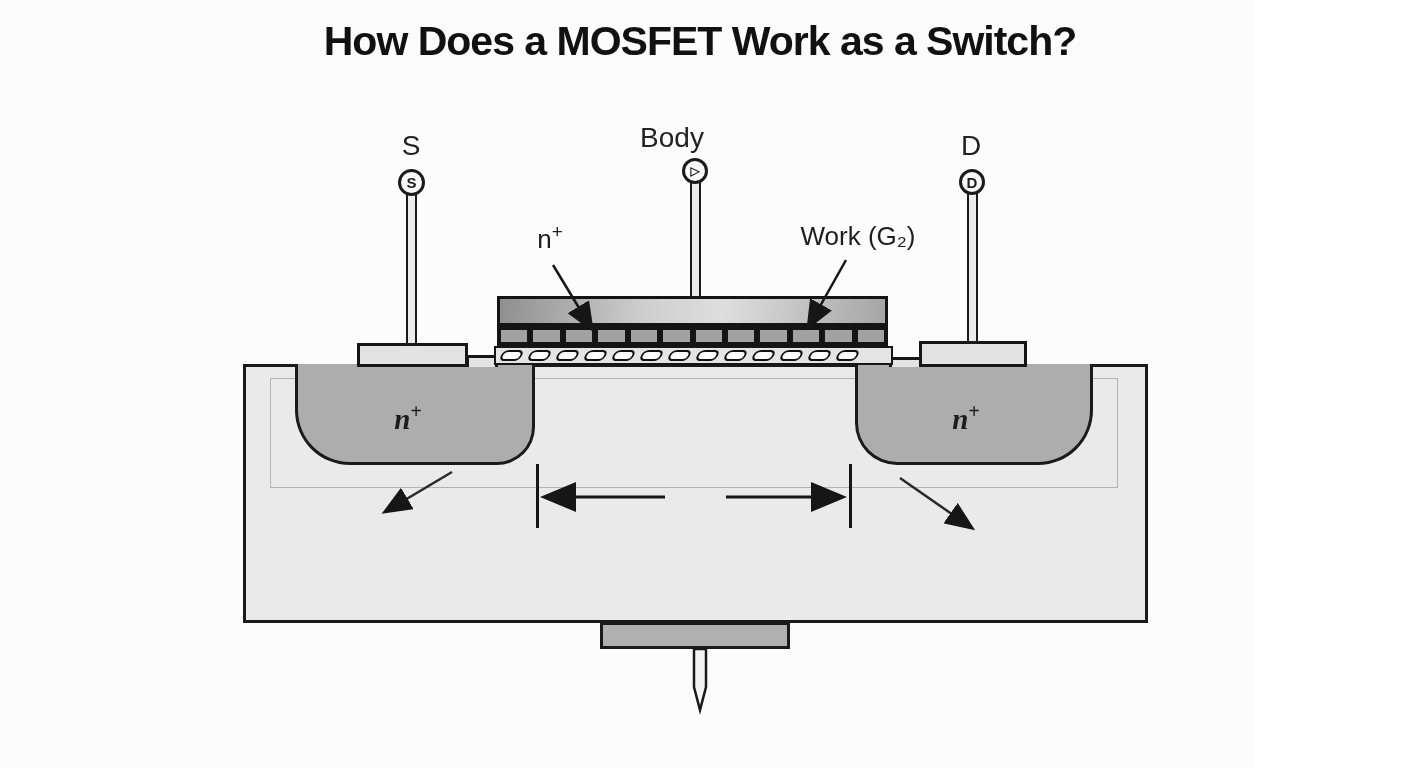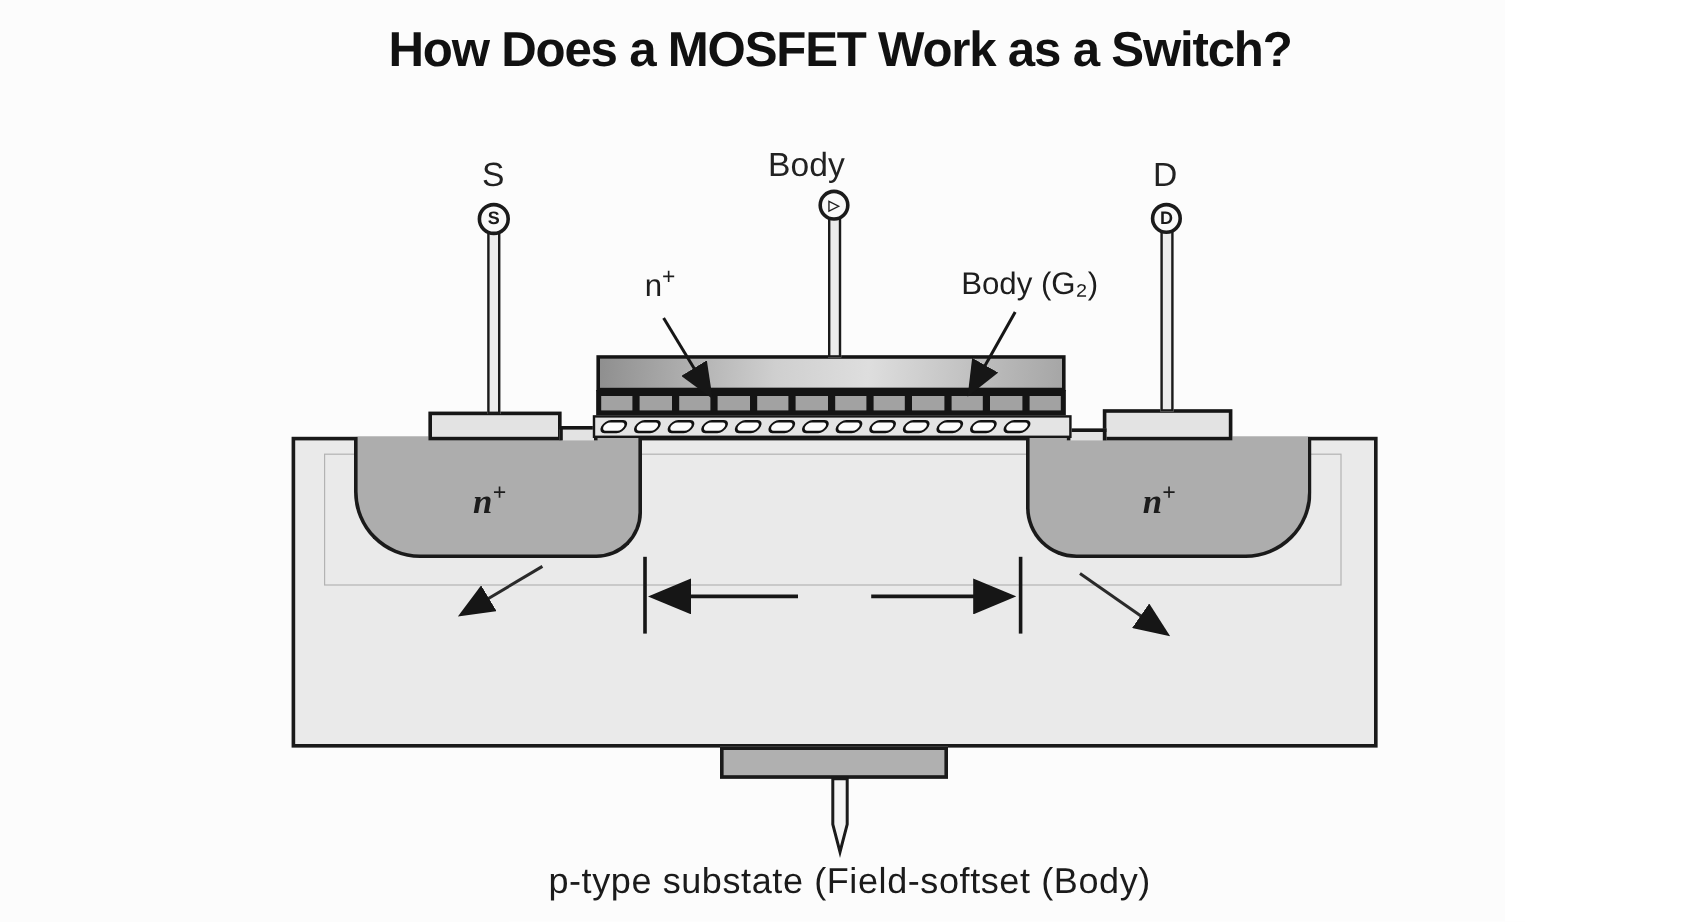--- a/index.html
+++ b/index.html
@@ -121,21 +121,21 @@
 
   <div class="abs stem" style="left:406px;top:193px;width:11px;height:152px;"></div>
   <div class="abs stem" style="left:690px;top:181px;width:11px;height:117px;"></div>
   <div class="abs stem" style="left:967px;top:192px;width:11px;height:151px;"></div>
 
   <div class="abs pin-circle" style="left:398px;top:169px;">S</div>
   <div class="abs pin-circle" style="left:682px;top:158px;width:26px;height:26px;font-size:12px;">▷</div>
   <div class="abs pin-circle" style="left:959px;top:169px;width:26px;height:26px;">D</div>
 
   <div class="abs ctr callout-sans" style="left:550px;top:221px;"><span>n</span><sup style="font-size:19px;">+</sup></div>
-  <div class="abs ctr callout-sans" style="left:858px;top:221px;">Body (G₂)</div>
+  <div class="abs ctr callout-sans" style="left:858px;top:221px;">Work (G₂)</div>
 
   <div class="abs substrate"></div>
   <div class="abs inner-line"></div>
 
   <div class="abs nplus left"></div>
   <div class="abs nplus right"></div>
   <div class="abs ctr nplus-label" style="left:408px;top:400px;"><span>n</span><sup>+</sup></div>
   <div class="abs ctr nplus-label" style="left:966px;top:400px;"><span>n</span><sup>+</sup></div>
 
   <div class="abs pad" style="left:357px;top:343px;width:111px;height:24px;"></div>
@@ -181,21 +181,20 @@
 
   <div class="abs tick" style="left:536px;top:464px;height:64px;"></div>
   <div class="abs tick" style="left:849px;top:464px;height:64px;"></div>
   <div class="abs ctr llabel" style="left:695px;top:478px;">L</div>
 
   <div class="abs ctr small-bold" style="left:362px;top:530px;font-size:22px;">Soǩurce and region</div>
   <div class="abs ctr small-bold" style="left:988px;top:548px;font-size:21px;">Depletion rerion</div>
 
   <div class="abs" style="left:600px;top:622px;width:190px;height:27px;background:var(--contact,#b0b0b0);border:3px solid #1a1a1a;box-sizing:border-box;z-index:2;"></div>
 
-  <div class="abs ctr caption" style="left:708px;top:718px;">p-type substate (Field-softset (Body)</div>
 
   <svg class="overlay" width="1408" height="768" viewBox="0 0 1408 768">
     <defs>
       <marker id="ah" markerWidth="12" markerHeight="10" refX="9" refY="5" orient="auto">
         <path d="M0,0 L12,5 L0,10 z" fill="#161616"></path>
       </marker>
     </defs>
 
     <line x1="553" y1="265" x2="590" y2="326" stroke="#161616" stroke-width="2.5" marker-end="url(#ah)"></line>
 

